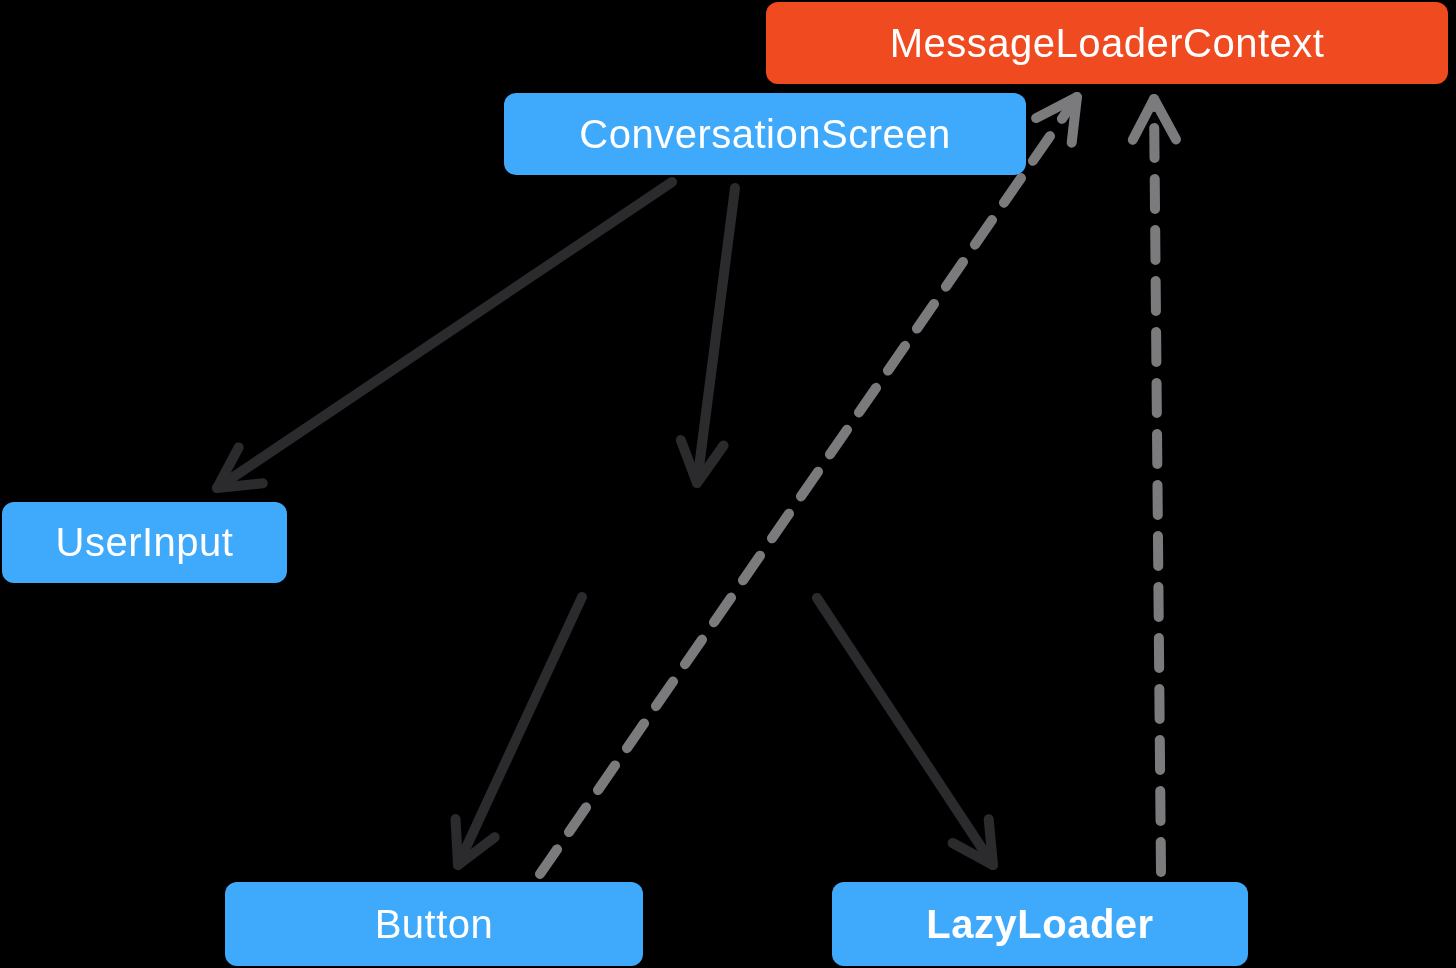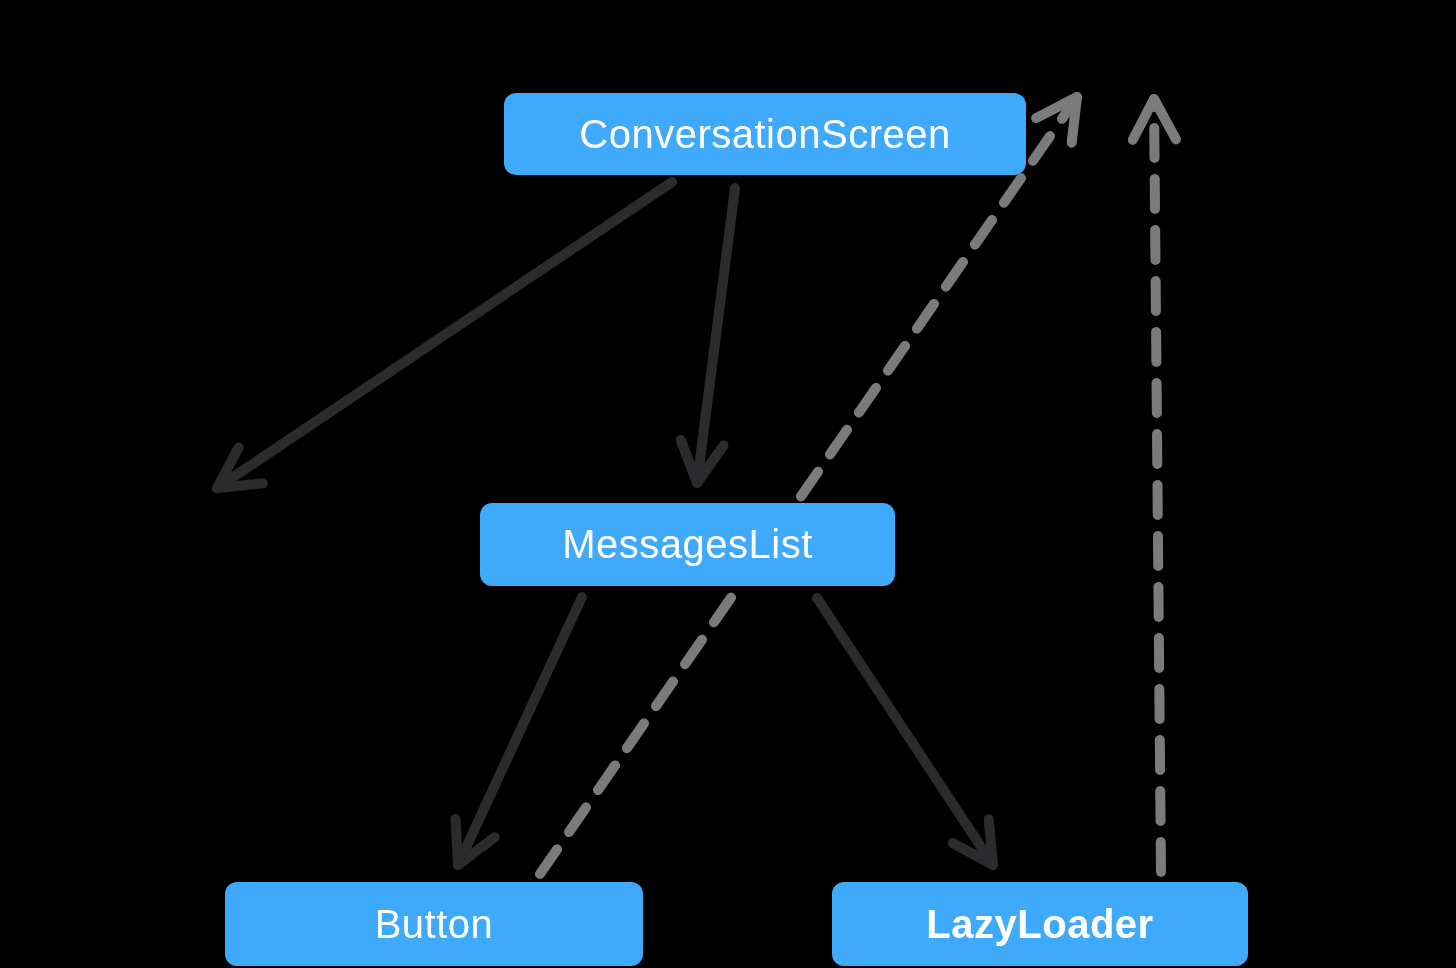--- a/index.html
+++ b/index.html
@@ -67,25 +67,28 @@
       </g>
       <g>
         <path d="M 540 874 L 1077 97" class="edge-line" stroke="#7b7b7e" stroke-width="10" stroke-dasharray="30 21"></path>
         <path d="M 1071.7 142.7 L 1077 97 L 1036.1 118.1" class="edge-line" stroke="#7b7b7e" stroke-width="10"></path>
       </g>
       <g>
         <path d="M 1161 872 L 1154 99" class="edge-line" stroke="#7b7b7e" stroke-width="10" stroke-dasharray="30 21"></path>
         <path d="M 1176.0 139.4 L 1154 99 L 1132.8 139.8" class="edge-line" stroke="#7b7b7e" stroke-width="10"></path>
       </g>
     </svg>
+<div class="node" style="left: 766px; top: 2px; width: 682px; height: 82px; background: rgb(240, 74, 33); color: rgb(255, 255, 255);">
+      <span>MessageLoaderContext</span>
+    </div>
     <div class="node" style="left: 504px; top: 93px; width: 522px; height: 82px; background: rgb(63, 169, 251); color: rgb(255, 255, 255);">
       <span>ConversationScreen</span>
     </div>
-    <div class="node" style="left: 480px; top: 503px; width: 415px; height: 83px; background: rgb(63, 169, 251); color: rgb(255, 255, 255);">
-      <span>MessagesList</span>
+    <div class="node" style="left: 2px; top: 502px; width: 285px; height: 81px; background: rgb(63, 169, 251); color: rgb(255, 255, 255);">
+      <span>UserInput</span>
     </div>
     <div class="node" style="left: 225px; top: 882px; width: 418px; height: 84px; background: rgb(63, 169, 251); color: rgb(255, 255, 255);">
       <span>Button</span>
     </div>
     <div class="node" style="left: 832px; top: 882px; width: 416px; height: 84px; background: rgb(63, 169, 251); color: rgb(255, 255, 255); font-weight: bold;">
       <span>LazyLoader</span>
     </div>
   </div>
 
 </body></html>

